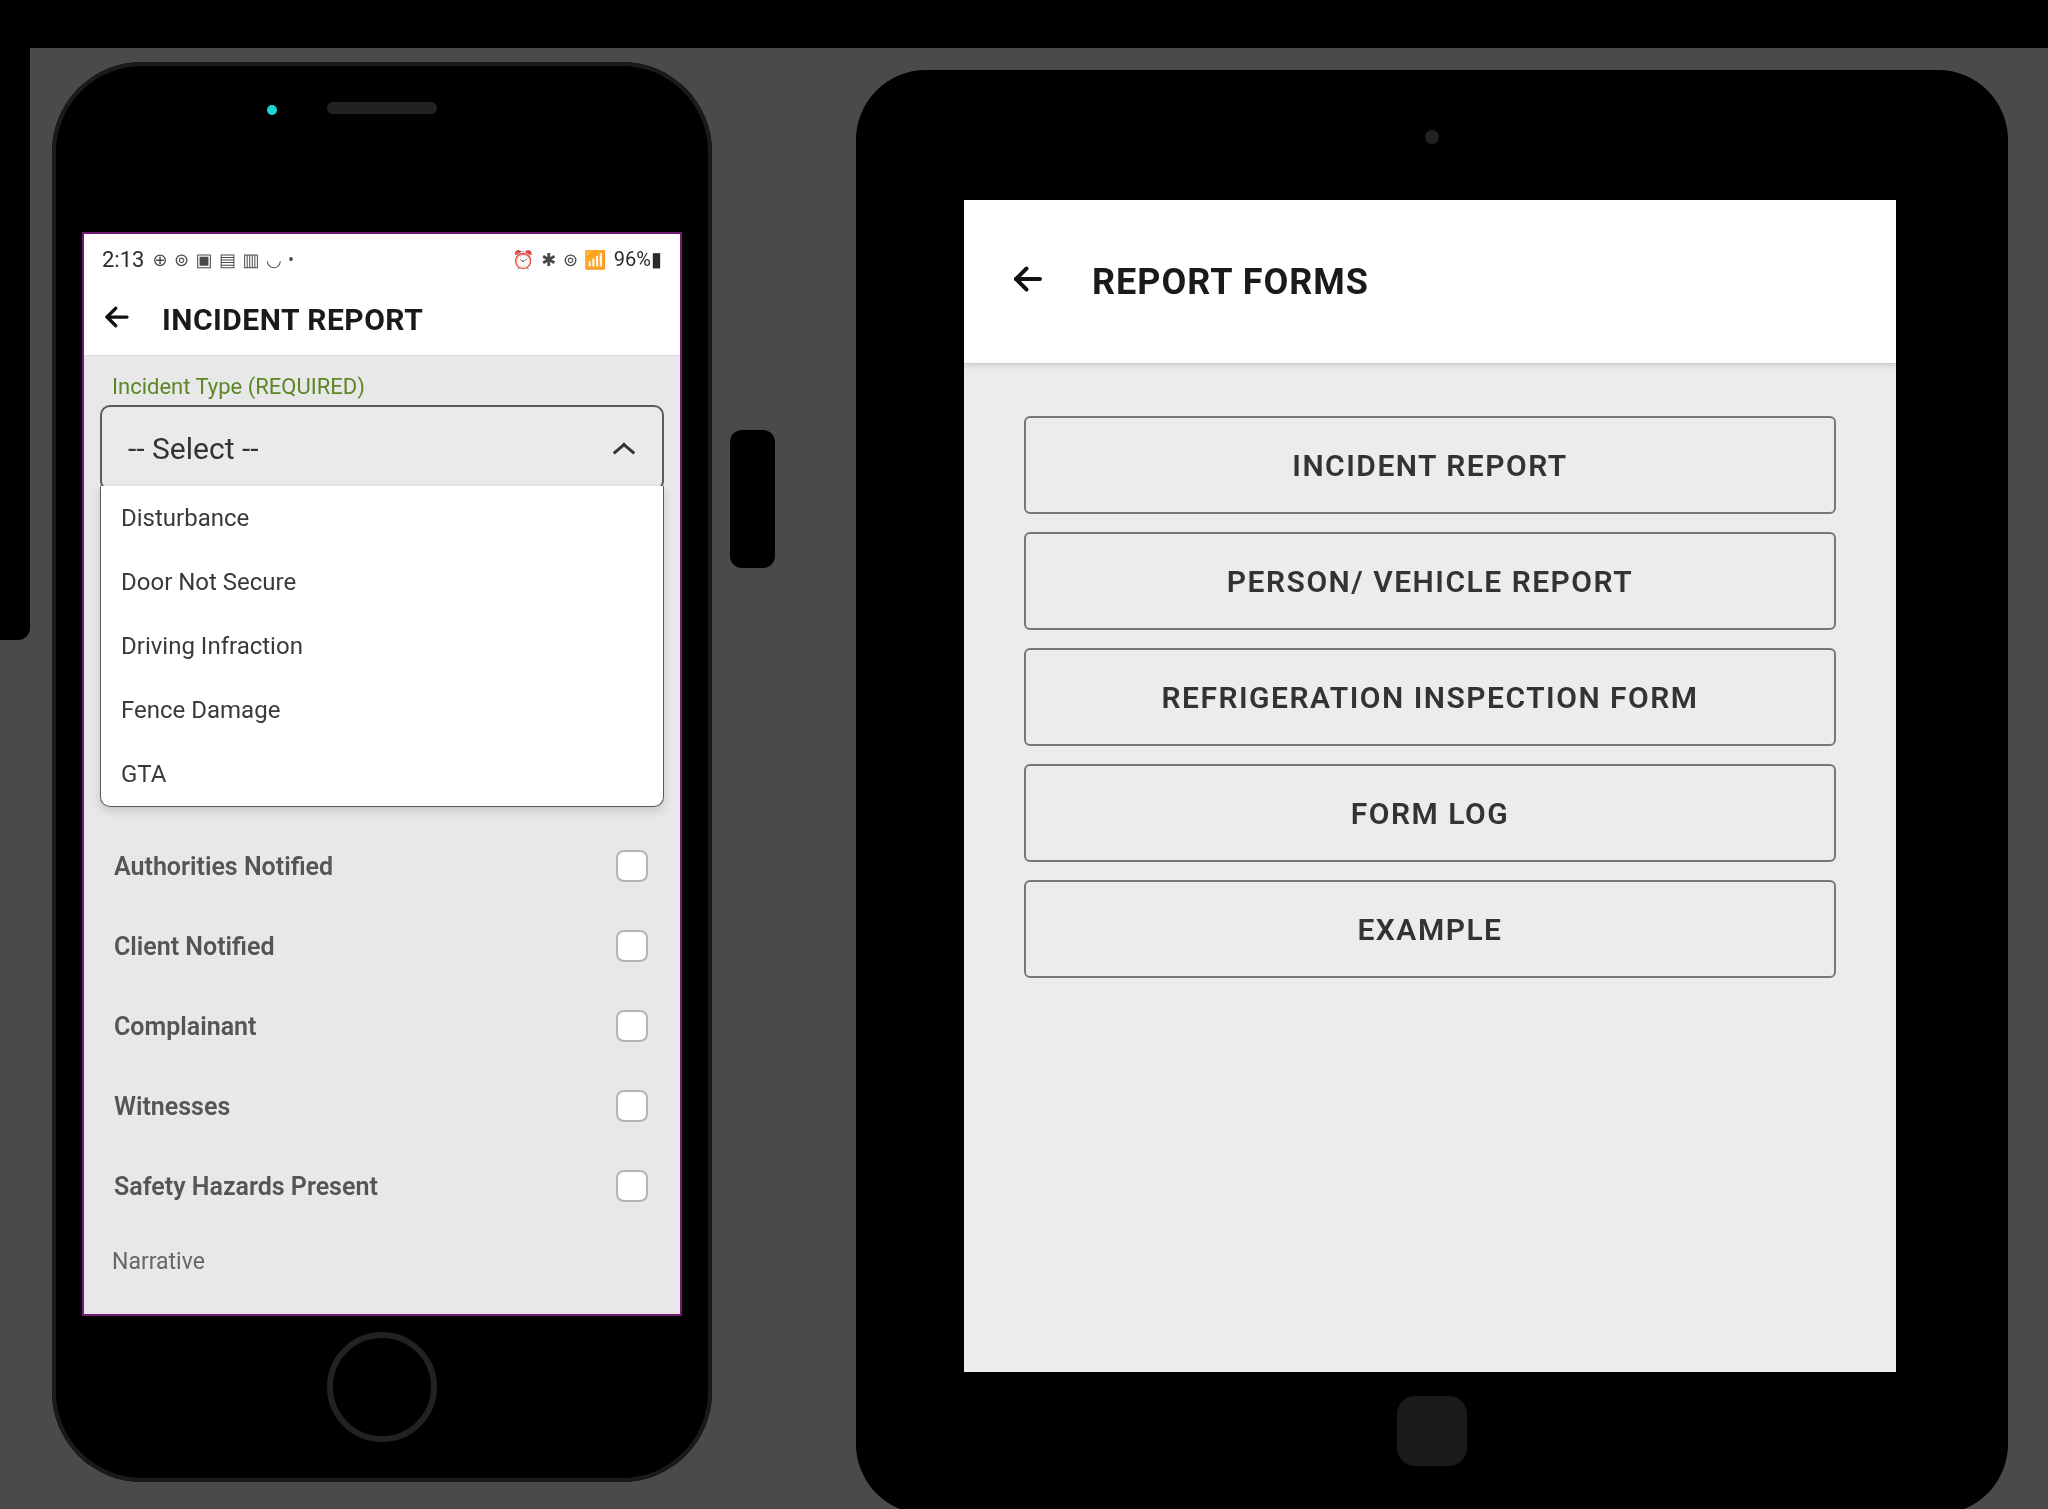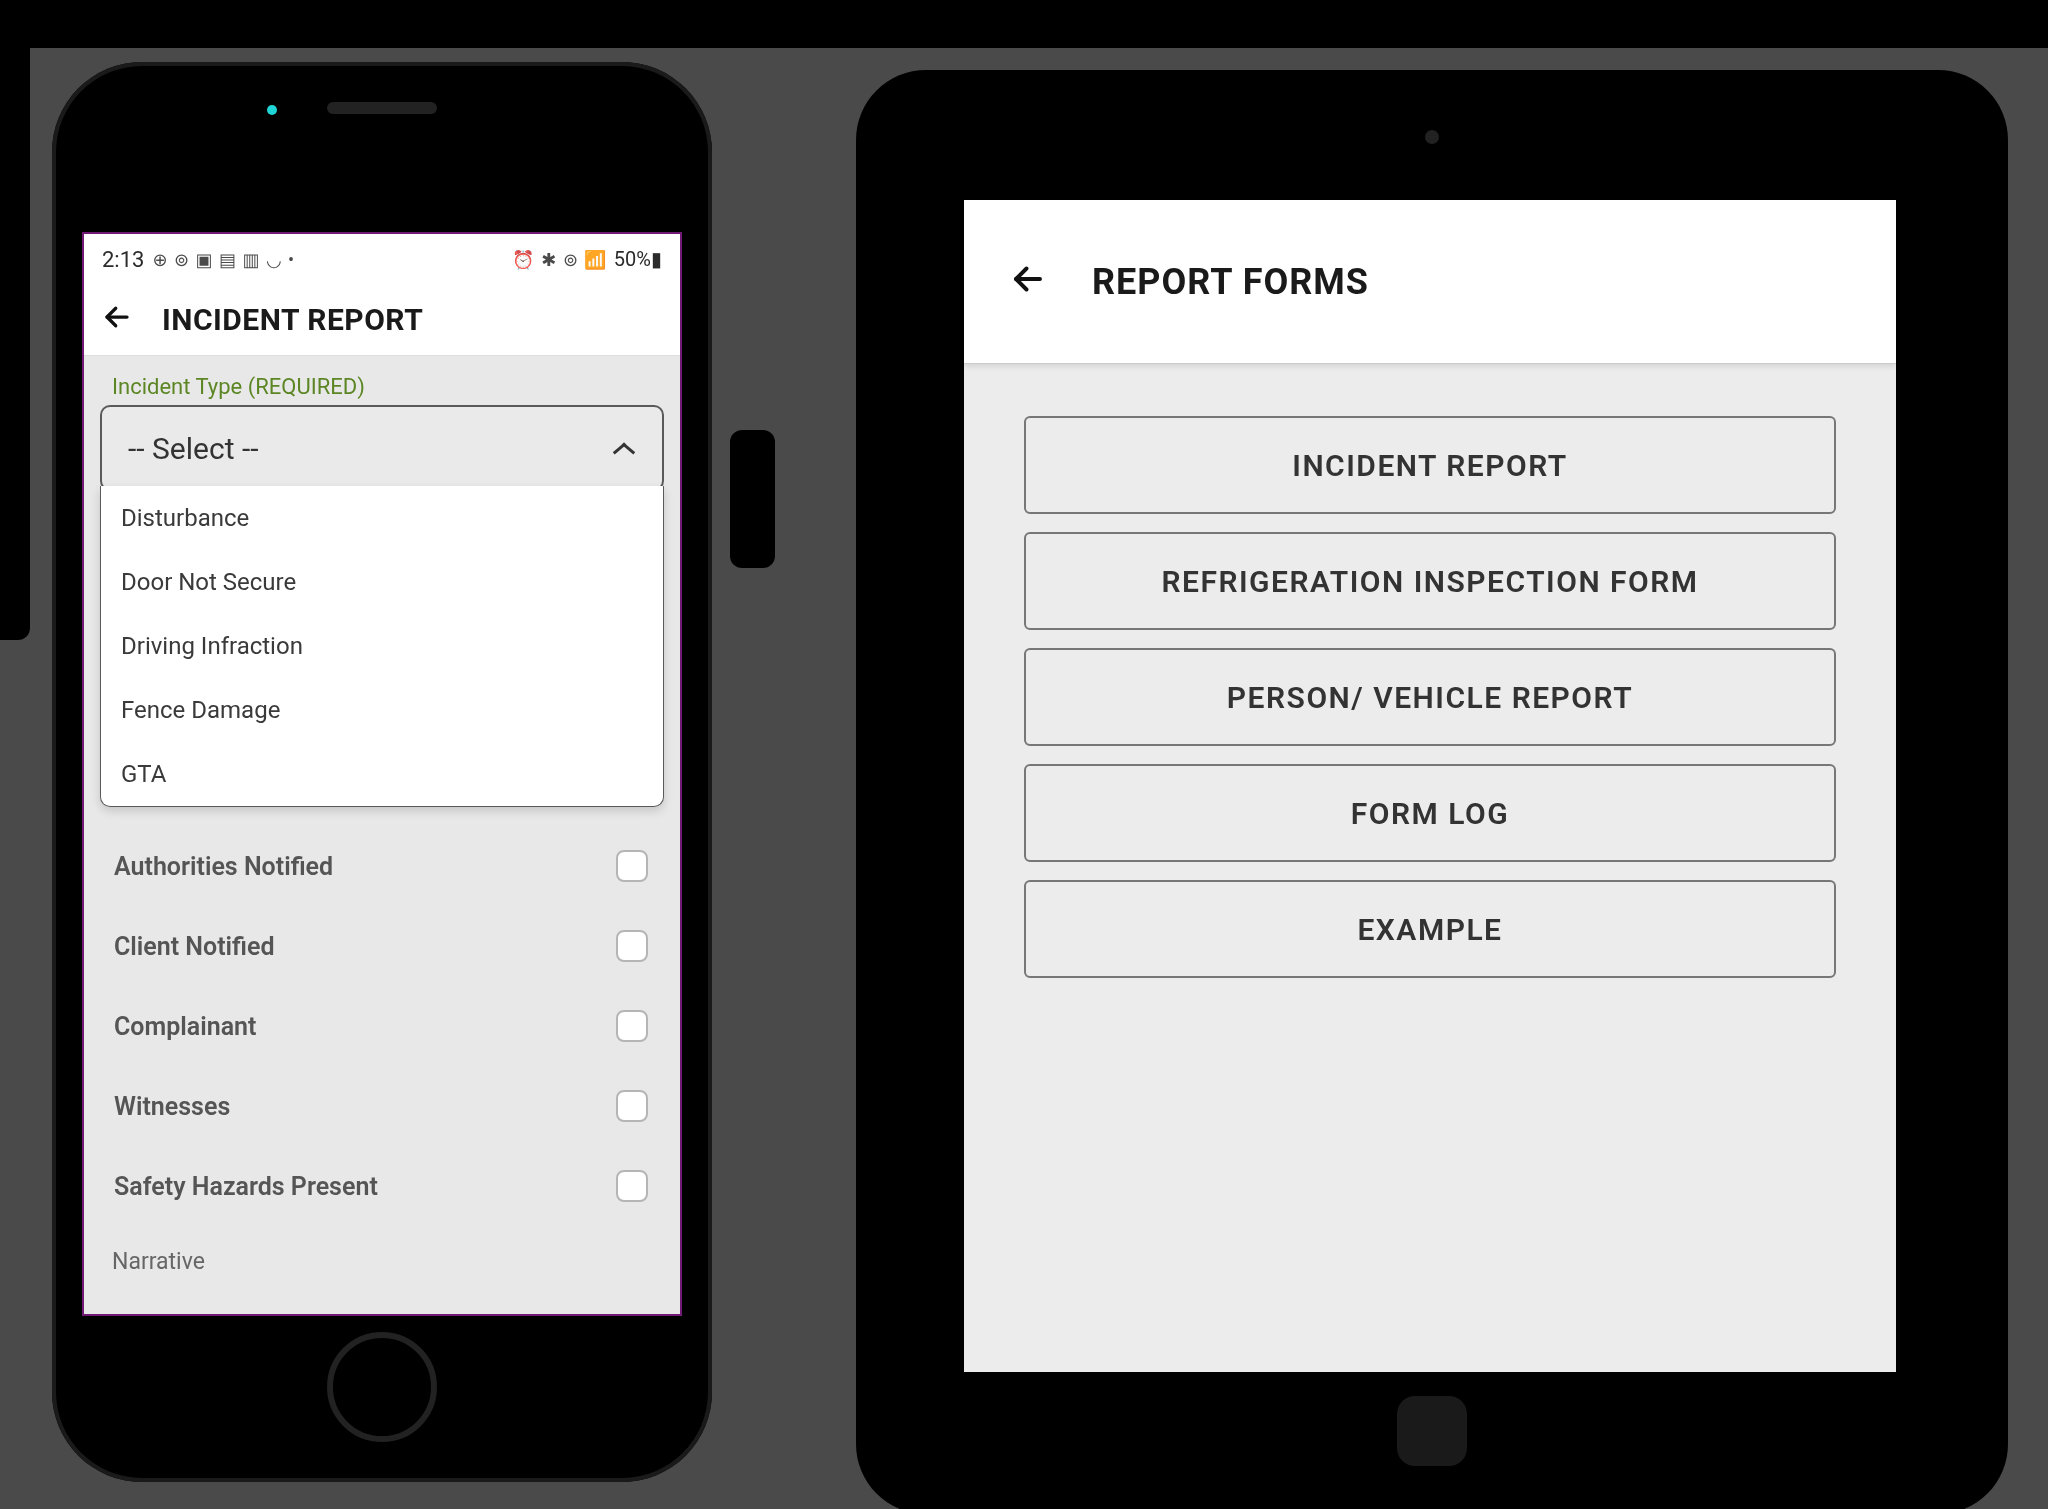--- a/index.html
+++ b/index.html
@@ -274,21 +274,21 @@
 
   <div class="phone-screen">
 
     <div class="status-bar">
       <div class="status-left">
         <span>2:13</span>
         <span class="status-icons">⊕ ⊚ ▣ ▤ ▥ ◡ •</span>
       </div>
       <div class="status-right">
         <span class="status-icons">⏰ ✱ ⊚ 📶  </span>
-        <span>50%▮</span>
+        <span>96%▮</span>
       </div>
     </div>
 
     <div class="app-header">
       <span class="back-arrow">
         <svg width="30" height="30" viewBox="0 0 24 24" fill="none" stroke="#111" stroke-width="2.6" stroke-linecap="round" stroke-linejoin="round">
             <line x1="20" y1="12" x2="4" y2="12"></line>
             <polyline points="11 5 4 12 11 19"></polyline>
           </svg>
       </span>
@@ -356,24 +356,24 @@
           </svg>
       </span>
       <span class="tablet-title">REPORT FORMS</span>
     </div>
 
     <div class="tablet-content">
       <div class="form-button">
           <span>INCIDENT REPORT</span>
         </div>
       <div class="form-button">
+          <span>PERSON/ VEHICLE REPORT</span>
+        </div>
+      <div class="form-button">
           <span>REFRIGERATION INSPECTION FORM</span>
-        </div>
-      <div class="form-button">
-          <span>PERSON/ VEHICLE REPORT</span>
         </div>
       <div class="form-button">
           <span>FORM LOG</span>
         </div>
       <div class="form-button">
           <span>EXAMPLE</span>
         </div>
     </div>
   </div>
 

